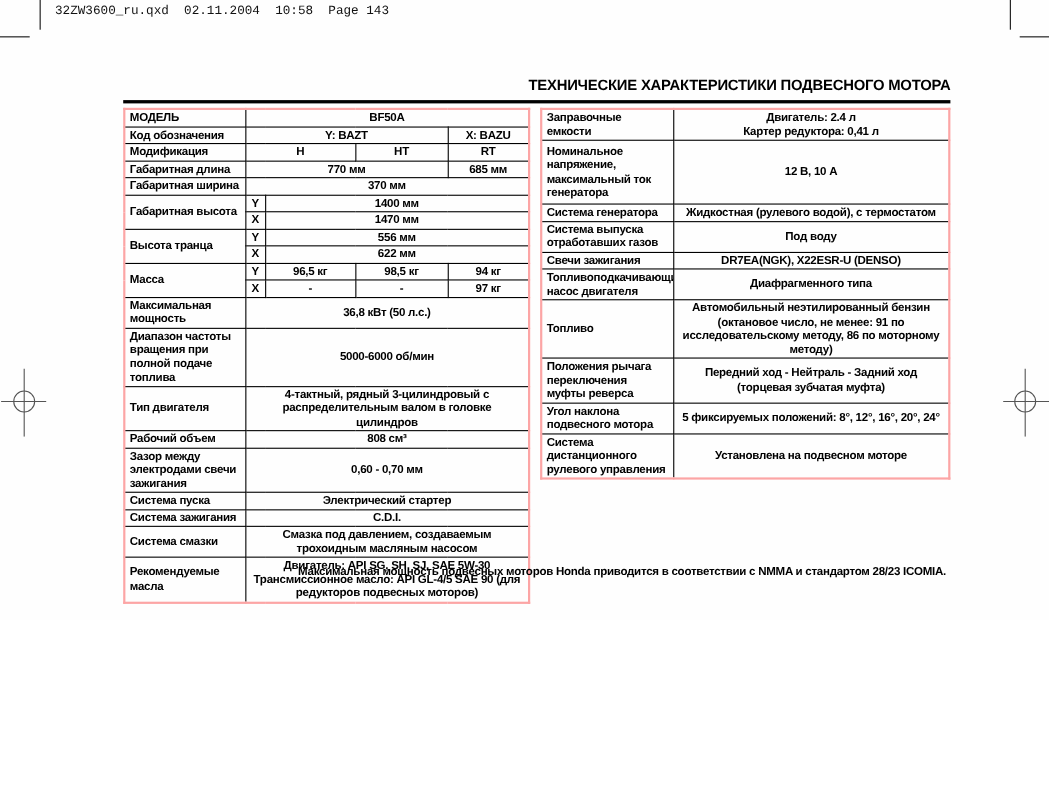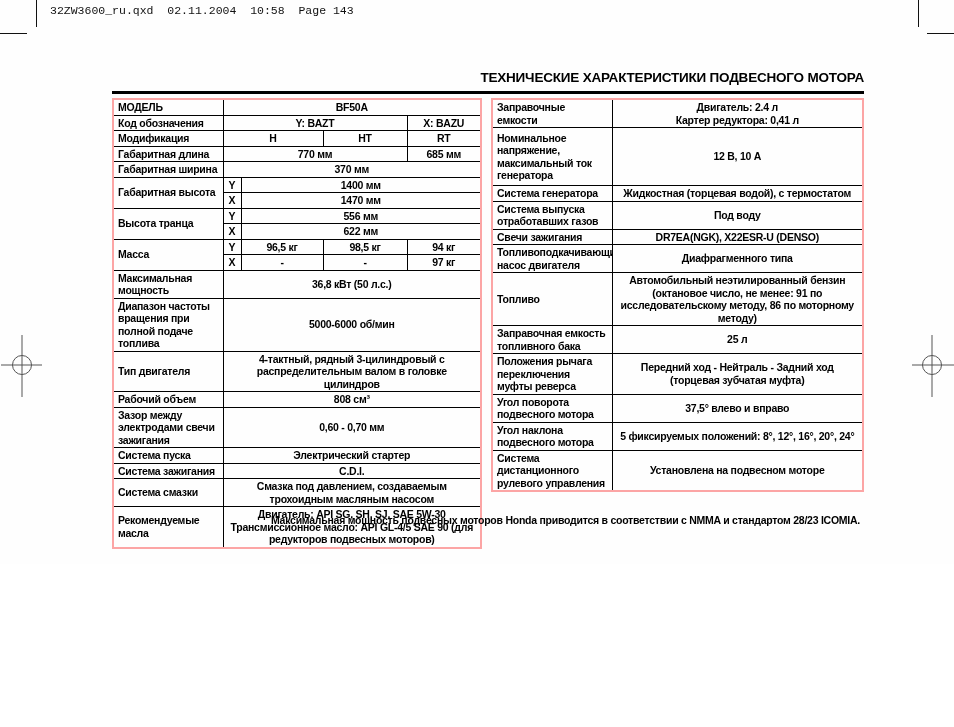--- a/index.html
+++ b/index.html
@@ -184,51 +184,43 @@
             <td class="lbl">Заправочные емкости</td>
             <td>Двигатель: 2.4 л
 Картер редуктора: 0,41 л</td>
           </tr>
           <tr style="height:58px;">
             <td class="lbl">Номинальное напряжение, максимальный ток генератора</td>
             <td>12 В, 10 А</td>
           </tr>
           <tr>
             <td class="lbl">Система генератора</td>
-            <td>Жидкостная (торцевая водой), с термостатом</td>
+            <td>Жидкостная (рулевого водой), с термостатом</td>
           </tr>
           <tr>
             <td class="lbl">Система выпуска отработавших газов</td>
             <td>Под воду</td>
           </tr>
           <tr>
             <td class="lbl">Свечи зажигания</td>
             <td>DR7EA(NGK), X22ESR-U (DENSO)</td>
           </tr>
           <tr>
             <td class="lbl">Топливоподкачивающий насос двигателя</td>
             <td>Диафрагменного типа</td>
           </tr>
           <tr>
             <td class="lbl">Топливо</td>
             <td>Автомобильный неэтилированный бензин (октановое число, не менее: 91 по исследовательскому методу, 86 по моторному методу)</td>
           </tr>
           <tr>
-            <td class="lbl">Заправочная емкость топливного бака</td>
-            <td>25 л</td>
-          </tr>
-          <tr>
             <td class="lbl">Положения рычага переключения муфты реверса</td>
             <td>Передний ход - Нейтраль - Задний ход (торцевая зубчатая муфта)</td>
           </tr>
           <tr>
-            <td class="lbl">Угол поворота подвесного мотора</td>
-            <td>37,5° влево и вправо</td>
-          </tr>
-          <tr>
             <td class="lbl">Угол наклона подвесного мотора</td>
             <td>5 фиксируемых положений: 8°, 12°, 16°, 20°, 24°</td>
           </tr>
           <tr>
             <td class="lbl">Система дистанционного рулевого управления</td>
             <td>Установлена на подвесном моторе</td>
           </tr>
         </tbody>
       </table>
 

